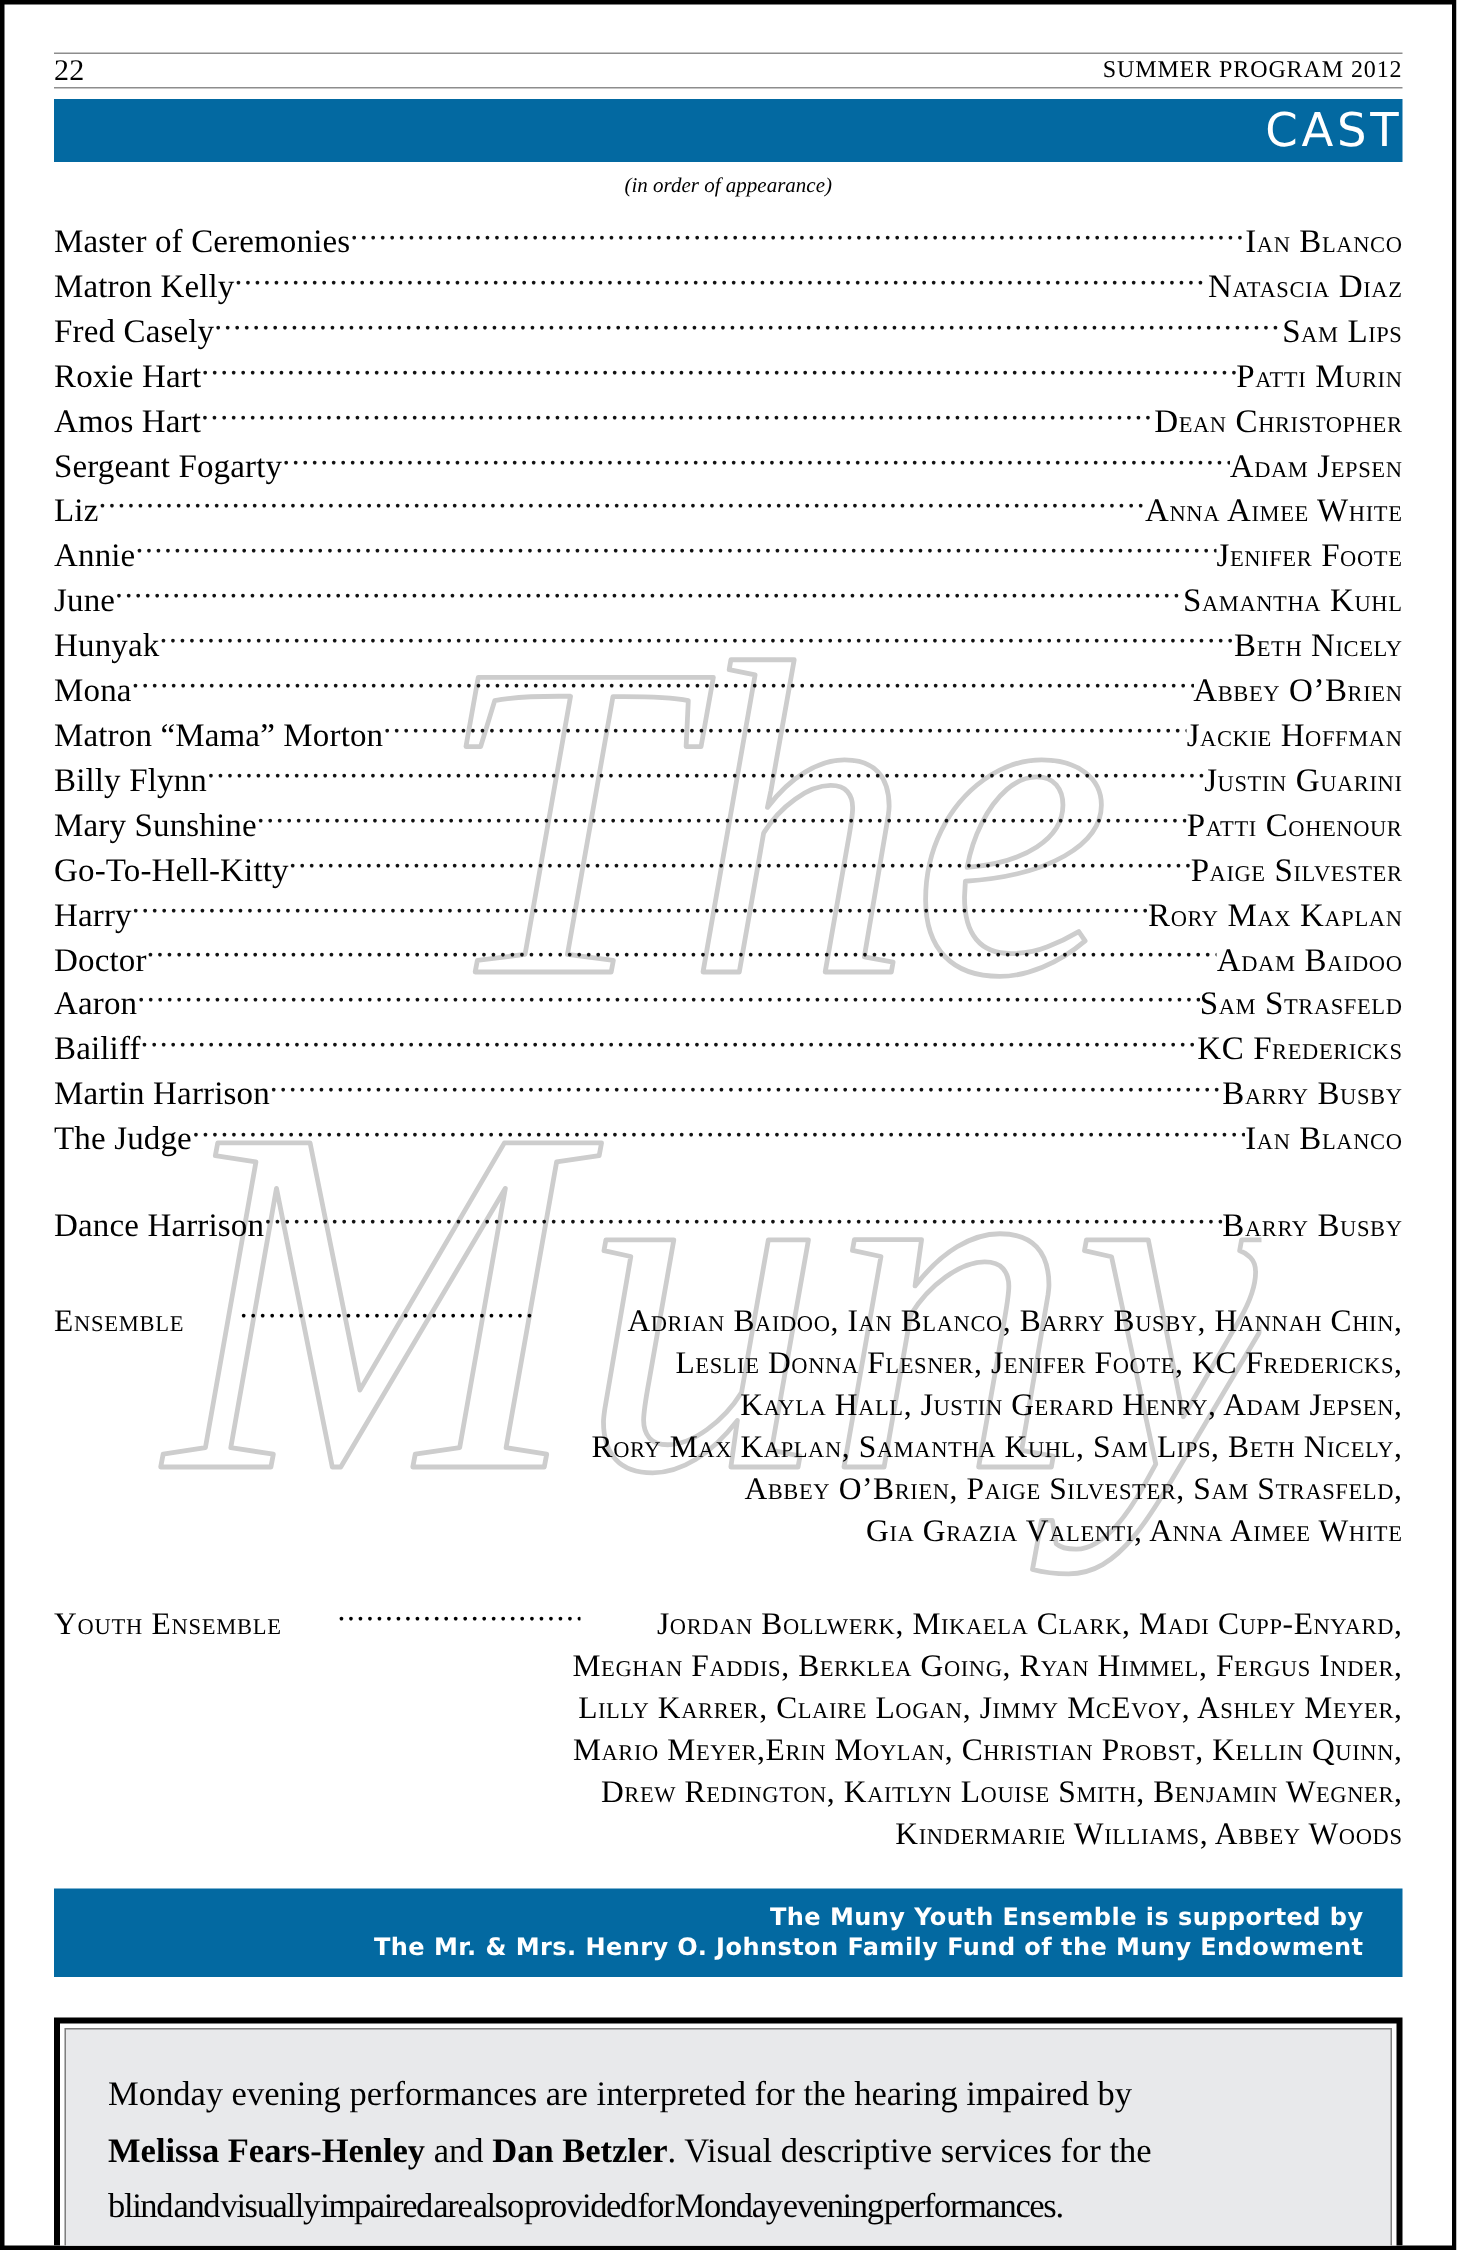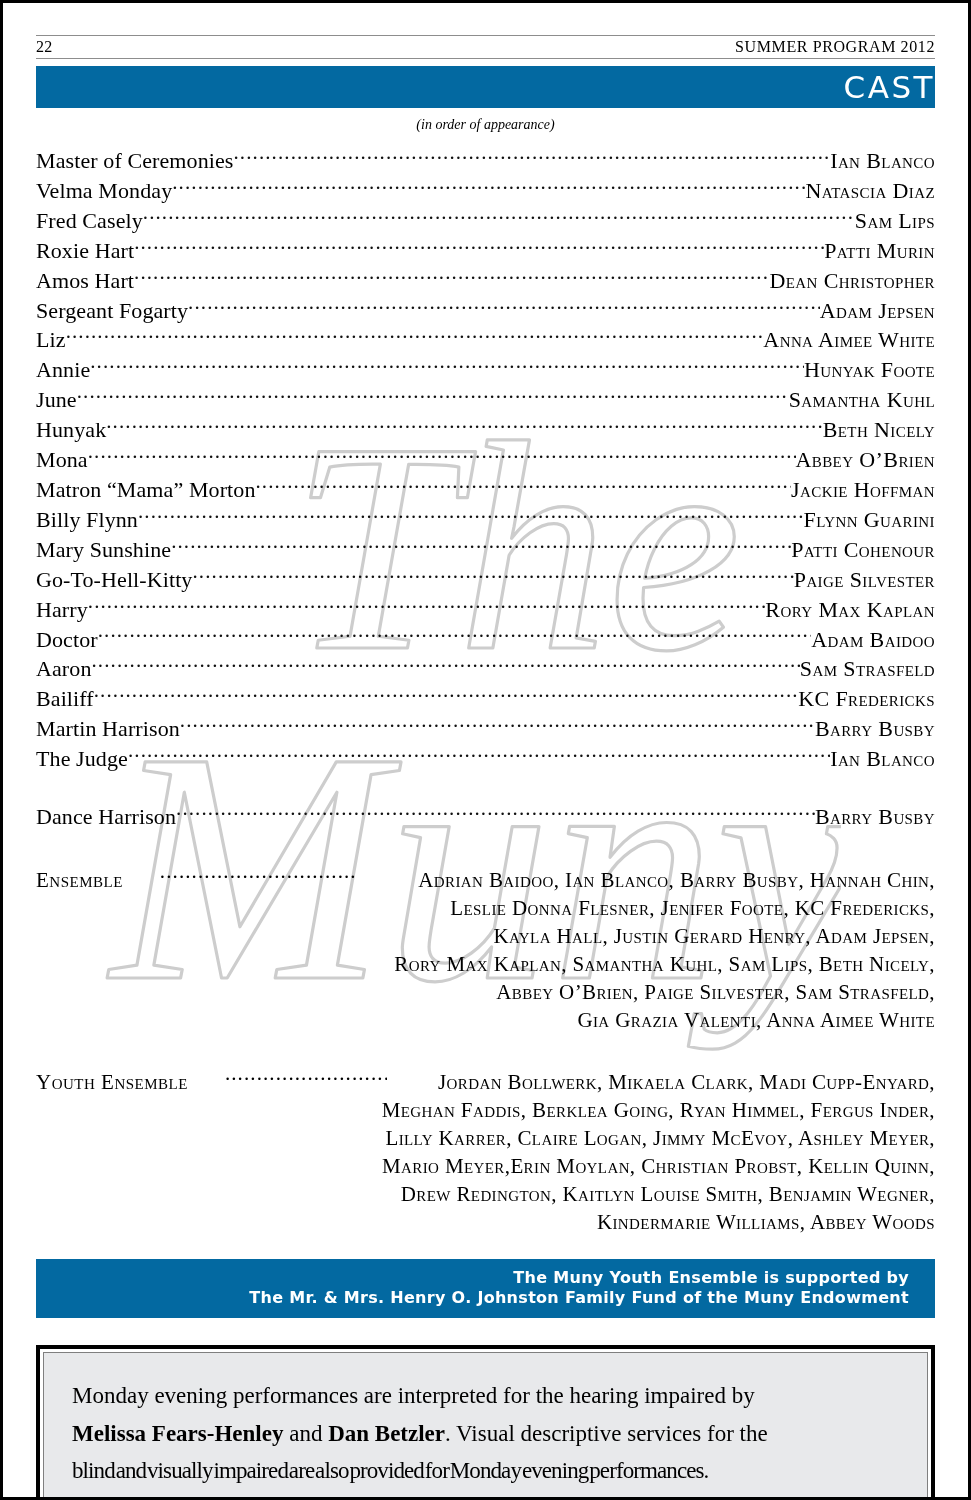--- a/index.html
+++ b/index.html
@@ -43,21 +43,21 @@
   .runhead {
     position: relative;
     border-top: 1.5px solid #8d8d8d;
     border-bottom: 1.5px solid #8d8d8d;
     height: 24px;
     display: flex;
     align-items: center;
     justify-content: space-between;
   }
   .runhead .folio {
-    font-size: 16px;
+    font-size: 20px;
     letter-spacing: .2px;
   }
   .runhead .prog {
     font-size: 16px;
     letter-spacing: .6px;
   }
   .sc { font-variant: small-caps; }
 
   
   .banner {
@@ -226,21 +226,21 @@
 
     <div class="subtitle">(in order of appearance)</div>
 
     <div id="cast-list">
         <div class="cast-row">
           <span class="role">Master of Ceremonies</span>
           <span class="leader"></span>
           <span class="actor">Ian Blanco</span>
         </div>
         <div class="cast-row">
-          <span class="role">Velma Monday</span>
+          <span class="role">Matron Kelly</span>
           <span class="leader"></span>
           <span class="actor">Natascia Diaz</span>
         </div>
         <div class="cast-row">
           <span class="role">Fred Casely</span>
           <span class="leader"></span>
           <span class="actor">Sam Lips</span>
         </div>
         <div class="cast-row">
           <span class="role">Roxie Hart</span>
@@ -258,21 +258,21 @@
           <span class="actor">Adam Jepsen</span>
         </div>
         <div class="cast-row">
           <span class="role">Liz</span>
           <span class="leader"></span>
           <span class="actor">Anna Aimee White</span>
         </div>
         <div class="cast-row">
           <span class="role">Annie</span>
           <span class="leader"></span>
-          <span class="actor">Hunyak Foote</span>
+          <span class="actor">Jenifer Foote</span>
         </div>
         <div class="cast-row">
           <span class="role">June</span>
           <span class="leader"></span>
           <span class="actor">Samantha Kuhl</span>
         </div>
         <div class="cast-row">
           <span class="role">Hunyak</span>
           <span class="leader"></span>
           <span class="actor">Beth Nicely</span>
@@ -283,21 +283,21 @@
           <span class="actor">Abbey O’Brien</span>
         </div>
         <div class="cast-row">
           <span class="role">Matron “Mama” Morton</span>
           <span class="leader"></span>
           <span class="actor">Jackie Hoffman</span>
         </div>
         <div class="cast-row">
           <span class="role">Billy Flynn</span>
           <span class="leader"></span>
-          <span class="actor">Flynn Guarini</span>
+          <span class="actor">Justin Guarini</span>
         </div>
         <div class="cast-row">
           <span class="role">Mary Sunshine</span>
           <span class="leader"></span>
           <span class="actor">Patti Cohenour</span>
         </div>
         <div class="cast-row">
           <span class="role">Go-To-Hell-Kitty</span>
           <span class="leader"></span>
           <span class="actor">Paige Silvester</span>

